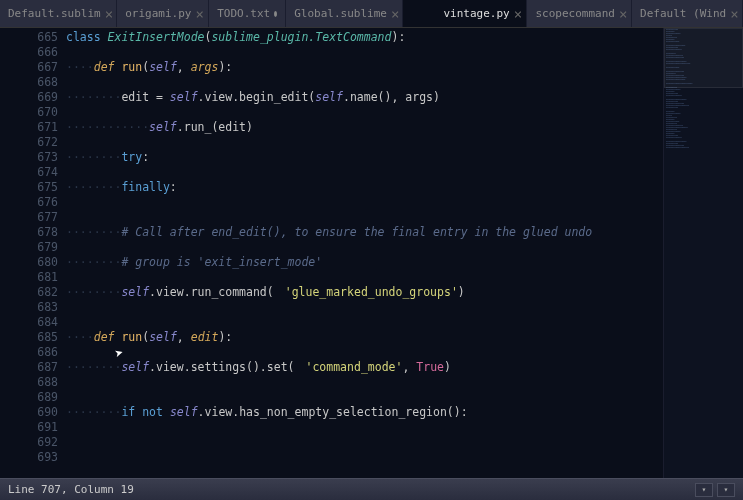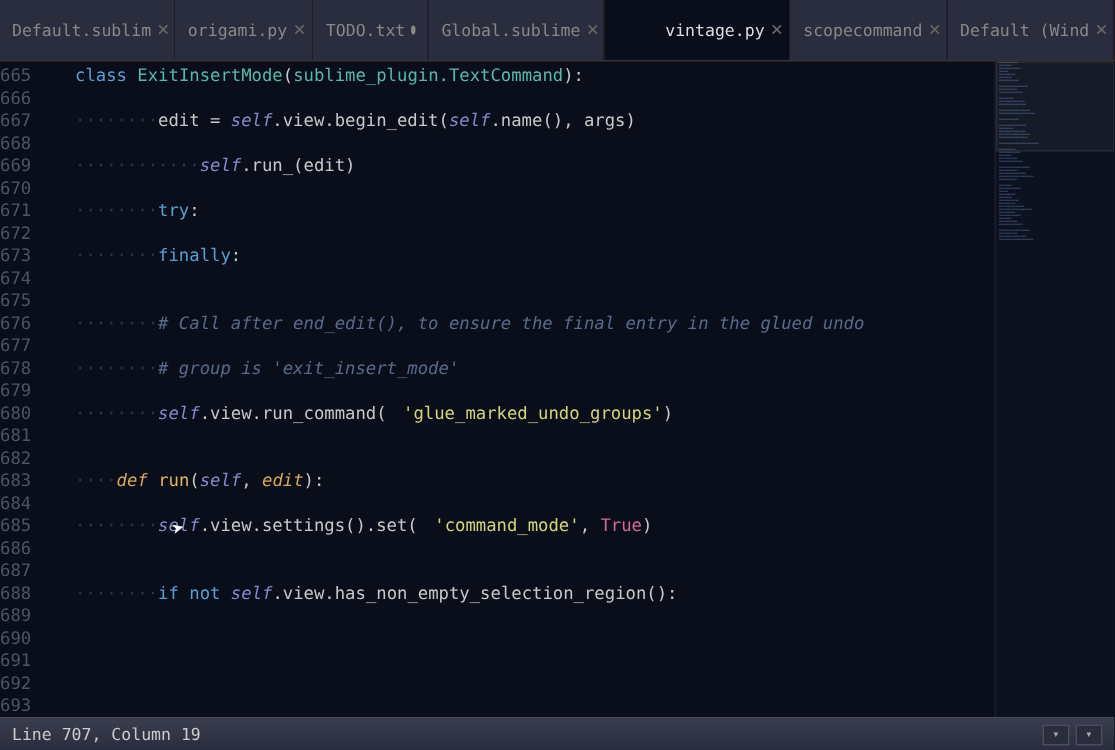--- a/index.html
+++ b/index.html
@@ -8,23 +8,23 @@
   font-family: 'Consolas', 'Monaco', monospace;
   font-size: 12px;
   color: #c8c8c8;
   width: 743px;
   height: 500px;
   overflow: hidden;
   position: relative;
 }
 .tabs {
   display: flex;
-  background: #c2410c;
+  background: #5eead4;
   border-bottom: 1px solid #333;
-  height: 41px;
+  height: 28px;
 }
 .tab {
   padding: 4px 8px;
   background: #2a2d3e;
   border-right: 1px solid #1a1d2e;
   color: #888;
   font-size: 11px;
   display: flex;
   align-items: center;
   gap: 4px;
@@ -50,26 +50,28 @@
   display: inline-block;
 }
 .editor {
   display: flex;
   height: calc(100% - 24px - 22px);
   position: relative;
 }
 .gutter {
   width: 50px;
   background: #0a0e1a;
+  text-align: right;
   padding-right: 8px;
   color: #4a5568;
   user-select: none;
   font-size: 11.5px;
   line-height: 15px;
   padding-top: 2px;
+  margin-left: 16px;
 }
 .code {
   flex: 1;
   background: #0a0e1a;
   font-size: 11.5px;
   line-height: 15px;
   padding-top: 2px;
   white-space: pre;
   overflow: hidden;
 }
@@ -127,21 +129,21 @@
   align-items: center;
   justify-content: center;
   color: #aaa;
   font-size: 8px;
 }
 .ws { color: #2a3548; }
 .kw { color: #5a9fd4; }
 .kw2 { color: #d4a85a; font-style: italic; }
 .fn { color: #e6b566; }
 .str { color: #d4d47a; margin-left: 11px; }
-.cls { color: #5ab8a8; }
+.cls { color: #5ab8a8; font-style: italic; }
 .cmt { color: #5a6a8a; font-style: italic; }
 .const { color: #d46a9a; }
 .obj { color: #8888cc; font-style: italic; }
 .mouse-cursor {
   position: absolute;
   left: 115px;
   top: 345px;
   color: #fff;
   font-size: 14px;
   pointer-events: none;
@@ -209,20 +211,21 @@
 <div>686</div>
 <div>687</div>
 <div>688</div>
 <div>689</div>
 <div>690</div>
 <div>691</div>
 <div>692</div>
 <div>693</div>
   </div>
   <div class="code"><div><span class="kw">class</span> <span class="cls">ExitInsertMode</span>(<span class="cls">sublime_plugin.TextCommand</span>):</div>
+<div><span class="ws">····</span><span class="kw2">def</span> <span class="fn">run</span>(<span class="obj">self</span>, <span class="kw2">args</span>):</div>
 <div><span class="ws">········</span><span>edit = </span><span class="obj">self</span><span>.view.begin_edit(</span><span class="obj">self</span><span>.name(), args)</span></div>
 <div><span class="ws">············</span><span class="obj">self</span><span>.run_(edit)</span></div>
 <div><span class="ws">········</span><span class="kw">try</span><span>:</span></div>
 <div><span class="ws">········</span><span class="kw">finally</span><span>:</span></div>
 <div></div>
 <div><span class="ws">········</span><span class="cmt"># Call after end_edit(), to ensure the final entry in the glued undo</span></div>
 <div><span class="ws">········</span><span class="cmt"># group is 'exit_insert_mode'</span></div>
 <div><span class="ws">········</span><span class="obj">self</span><span>.view.run_command(</span><span class="str">'glue_marked_undo_groups'</span><span>)</span></div>
 <div></div>
 <div><span class="ws">····</span><span class="kw2">def</span> <span class="fn">run</span>(<span class="obj">self</span>, <span class="kw2">edit</span>):</div>

